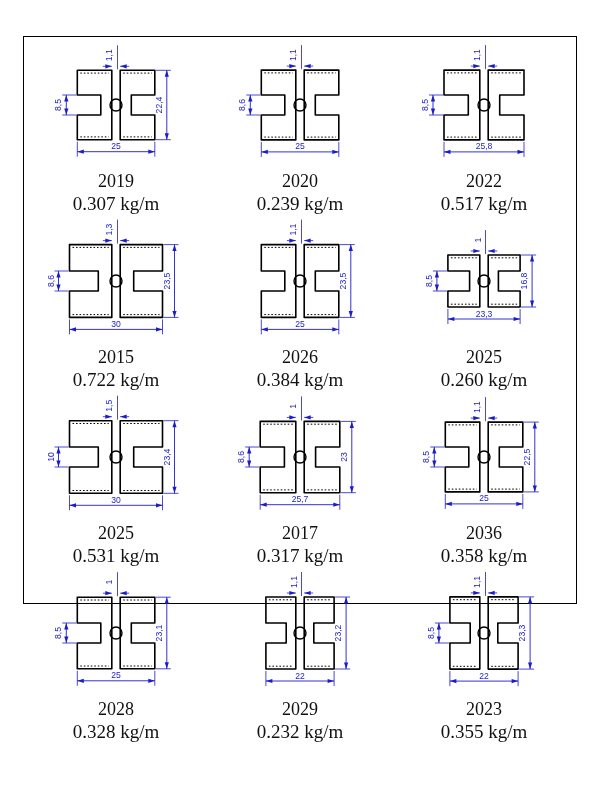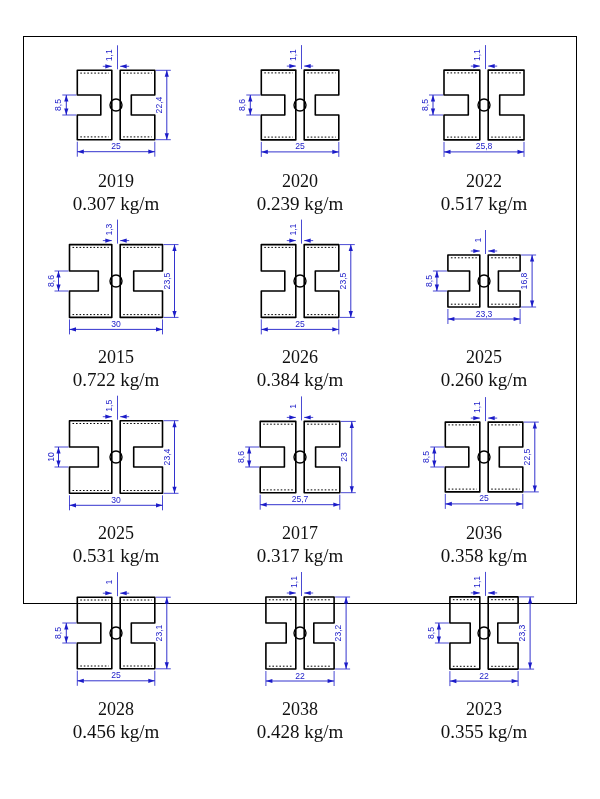--- a/index.html
+++ b/index.html
@@ -379,21 +379,21 @@
             <polygon points="30.299999999999997,76 28.199999999999996,69.5 32.4,69.5" fill="#1c1cc8"></polygon>
             <text x="25.299999999999997" y="66" transform="rotate(-90 25.299999999999997 66)" fill="#1c1cc8" font-size="8.6" font-family="Liberation Sans, sans-serif" text-anchor="middle">8,5</text>
             <line x1="119.8" y1="30.2" x2="134.8" y2="30.2" stroke="#1c1cc8" stroke-width="0.8"></line>
             <line x1="119.8" y1="101.8" x2="134.8" y2="101.8" stroke="#1c1cc8" stroke-width="0.8"></line>
             <line x1="130.8" y1="30.2" x2="130.8" y2="101.8" stroke="#1c1cc8" stroke-width="0.9"></line>
             <polygon points="130.8,30.2 128.70000000000002,36.7 132.9,36.7" fill="#1c1cc8"></polygon>
             <polygon points="130.8,101.8 128.70000000000002,95.3 132.9,95.3" fill="#1c1cc8"></polygon>
             <text x="125.80000000000001" y="66" transform="rotate(-90 125.80000000000001 66)" fill="#1c1cc8" font-size="8.6" font-family="Liberation Sans, sans-serif" text-anchor="middle">23,1</text>
           </svg></div>
     <div class="code">2028</div>
-    <div class="weight">0.456 kg/m</div>
+    <div class="weight">0.328 kg/m</div>
   </div>
       <div class="cell">
     <div class="drawing"><svg viewBox="0 0 160 136" width="160" height="136">
             <path d="M 45.9 30 H 75.8 V 102 H 45.9 V 76 H 66.2 V 56 H 45.9 Z" fill="none" stroke="#000000" stroke-width="1.6" stroke-linejoin="round"></path>
             <path d="M 114.1 30 H 84.2 V 102 H 114.1 V 76 H 93.8 V 56 H 114.1 Z" fill="none" stroke="#000000" stroke-width="1.6" stroke-linejoin="round"></path>
             <circle cx="80" cy="66" r="6" fill="none" stroke="#000000" stroke-width="1.4"></circle>
             <line x1="48.9" y1="32.8" x2="72.8" y2="32.8" stroke="#000000" stroke-width="1" stroke-dasharray="1.6 1.9"></line>
             <line x1="87.2" y1="32.8" x2="111.1" y2="32.8" stroke="#000000" stroke-width="1" stroke-dasharray="1.6 1.9"></line>
             <line x1="48.9" y1="99.2" x2="72.8" y2="99.2" stroke="#000000" stroke-width="1" stroke-dasharray="1.6 1.9"></line>
             <line x1="87.2" y1="99.2" x2="111.1" y2="99.2" stroke="#000000" stroke-width="1" stroke-dasharray="1.6 1.9"></line>
@@ -409,22 +409,22 @@
             <polygon points="84.2,26 90.7,23.9 90.7,28.1" fill="#1c1cc8"></polygon>
             <line x1="81.5" y1="5" x2="81.5" y2="29" stroke="#1c1cc8" stroke-width="0.8"></line>
             <text x="76.5" y="15" transform="rotate(-90 76.5 15)" fill="#1c1cc8" font-size="8.6" font-family="Liberation Sans, sans-serif" text-anchor="middle">1,1</text>
             <line x1="115.1" y1="30" x2="130.1" y2="30" stroke="#1c1cc8" stroke-width="0.8"></line>
             <line x1="115.1" y1="102" x2="130.1" y2="102" stroke="#1c1cc8" stroke-width="0.8"></line>
             <line x1="126.1" y1="30" x2="126.1" y2="102" stroke="#1c1cc8" stroke-width="0.9"></line>
             <polygon points="126.1,30 124,36.5 128.2,36.5" fill="#1c1cc8"></polygon>
             <polygon points="126.1,102 124,95.5 128.2,95.5" fill="#1c1cc8"></polygon>
             <text x="121.1" y="66" transform="rotate(-90 121.1 66)" fill="#1c1cc8" font-size="8.6" font-family="Liberation Sans, sans-serif" text-anchor="middle">23,2</text>
           </svg></div>
-    <div class="code">2038</div>
-    <div class="weight">0.428 kg/m</div>
+    <div class="code">2029</div>
+    <div class="weight">0.232 kg/m</div>
   </div>
       <div class="cell">
     <div class="drawing"><svg viewBox="0 0 160 136" width="160" height="136">
             <path d="M 45.9 29.9 H 75.8 V 102.1 H 45.9 V 76 H 66.2 V 56 H 45.9 Z" fill="none" stroke="#000000" stroke-width="1.6" stroke-linejoin="round"></path>
             <path d="M 114.1 29.9 H 84.2 V 102.1 H 114.1 V 76 H 93.8 V 56 H 114.1 Z" fill="none" stroke="#000000" stroke-width="1.6" stroke-linejoin="round"></path>
             <circle cx="80" cy="66" r="6" fill="none" stroke="#000000" stroke-width="1.4"></circle>
             <line x1="48.9" y1="32.699999999999996" x2="72.8" y2="32.699999999999996" stroke="#000000" stroke-width="1" stroke-dasharray="1.6 1.9"></line>
             <line x1="87.2" y1="32.699999999999996" x2="111.1" y2="32.699999999999996" stroke="#000000" stroke-width="1" stroke-dasharray="1.6 1.9"></line>
             <line x1="48.9" y1="99.3" x2="72.8" y2="99.3" stroke="#000000" stroke-width="1" stroke-dasharray="1.6 1.9"></line>
             <line x1="87.2" y1="99.3" x2="111.1" y2="99.3" stroke="#000000" stroke-width="1" stroke-dasharray="1.6 1.9"></line>

